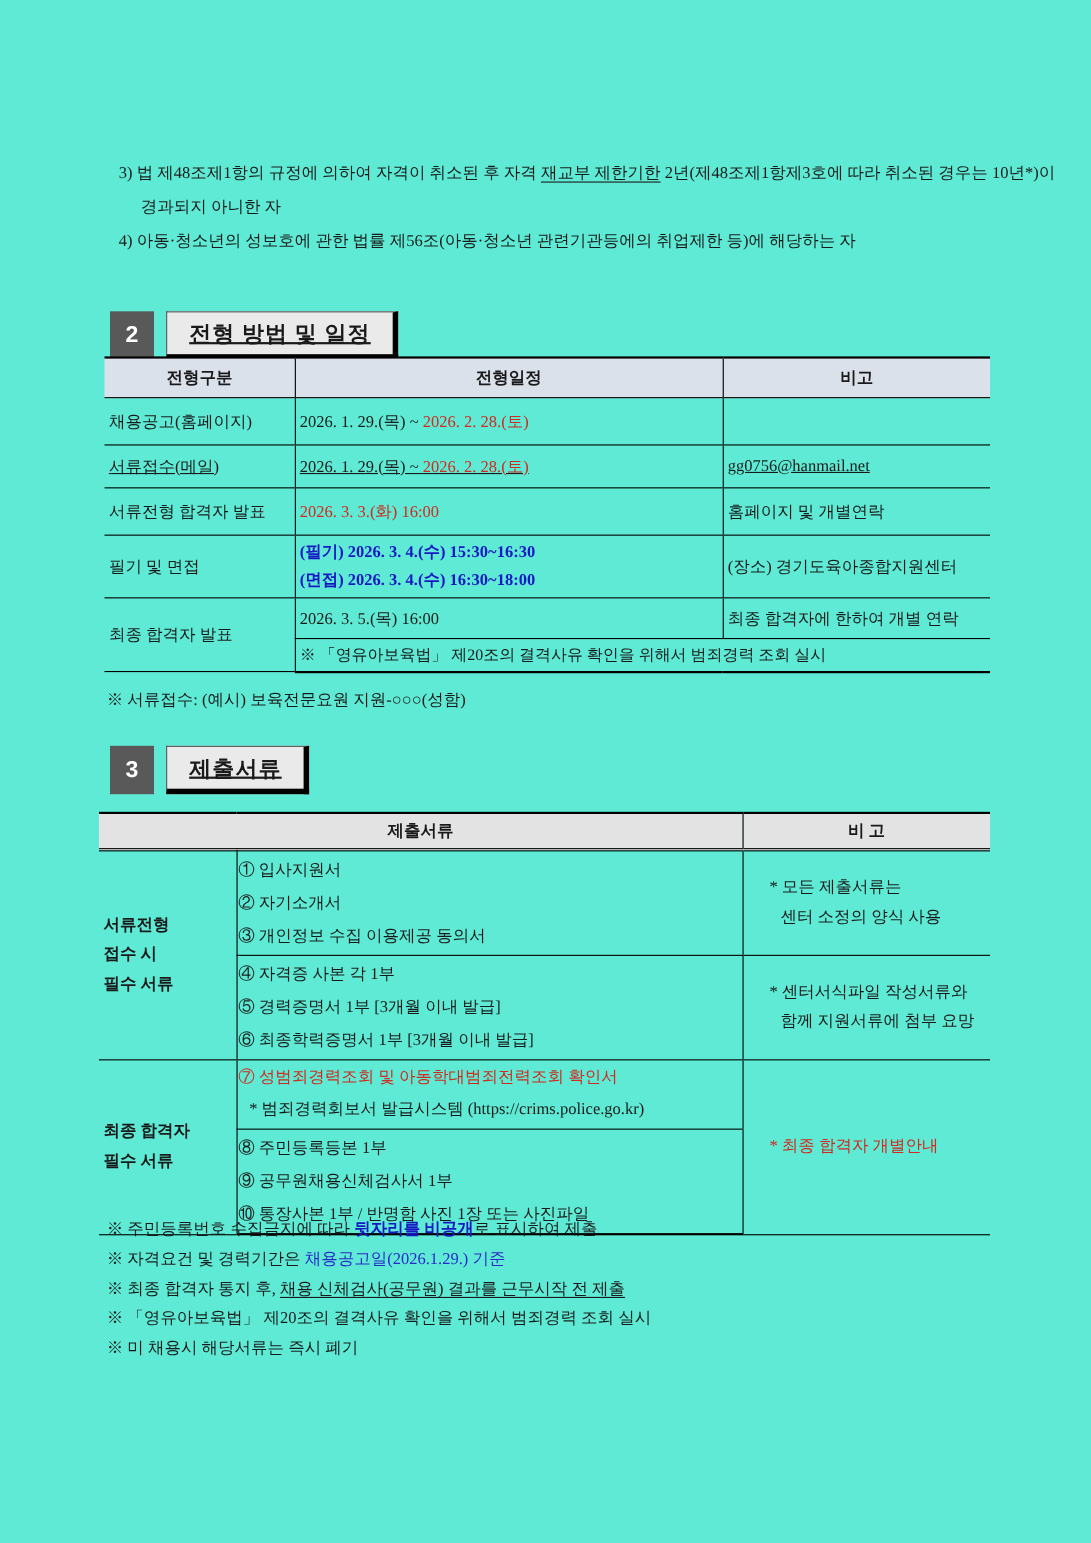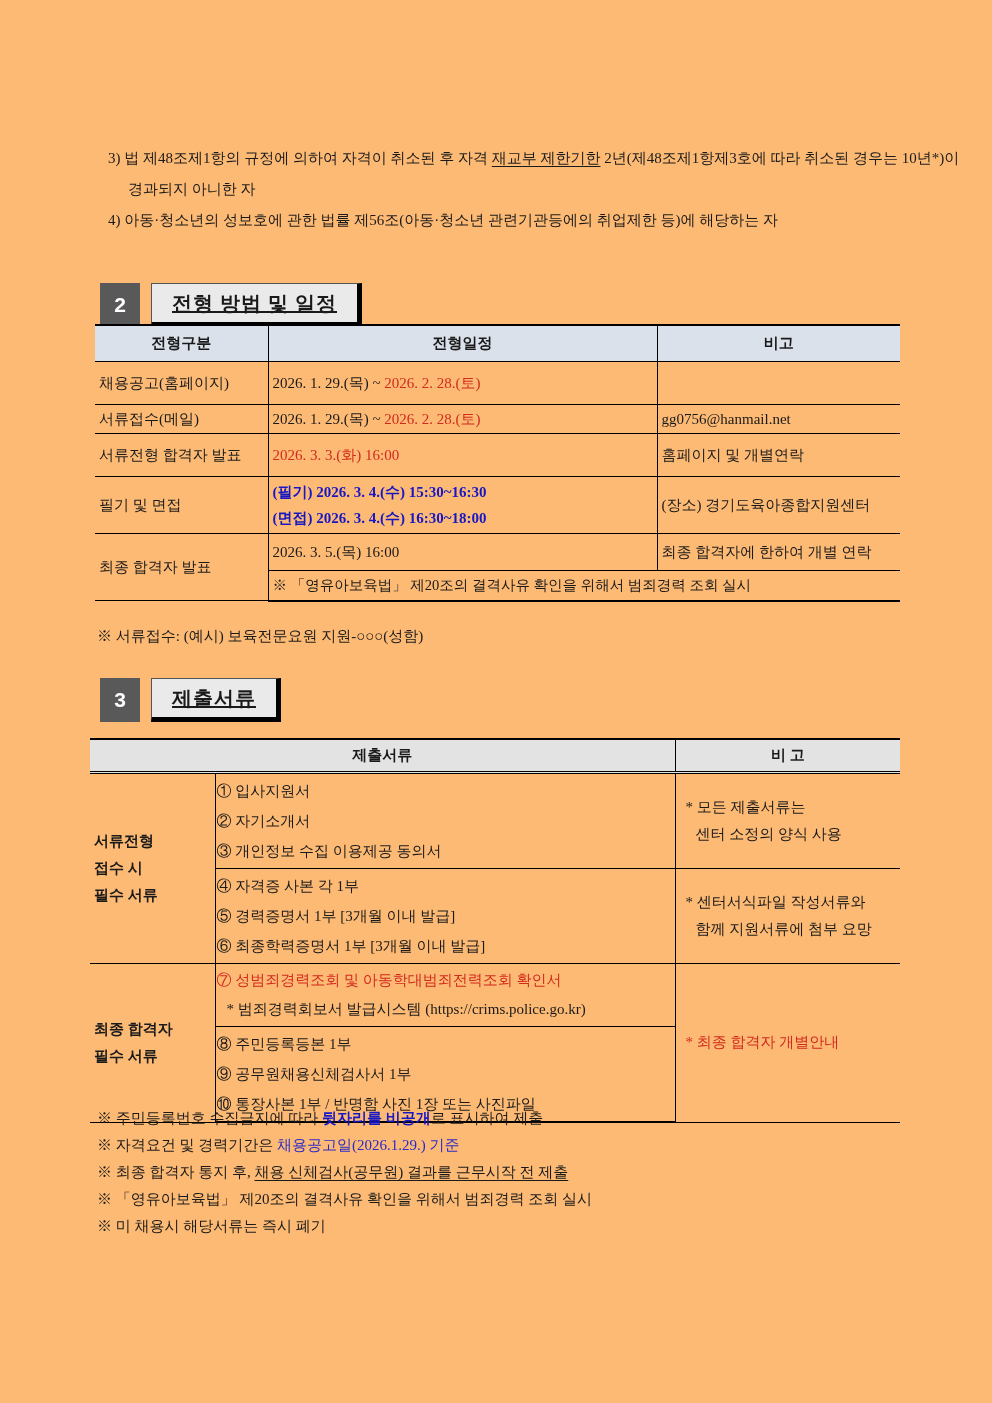--- a/index.html
+++ b/index.html
@@ -1,17 +1,17 @@
 <!DOCTYPE html>
 <html><head>
 <meta charset="utf-8">
 <style>
   html,body{margin:0;padding:0;background:#fff;}
   #page{
-    position:relative;width:992px;height:1403px;background:#fdba74;
+    position:relative;width:992px;height:1403px;background:#5eead4;
     font-family:"Liberation Serif","DejaVu Serif",serif;
     color:#1a1a1a;font-size:15px;overflow:hidden;
   }
   
   #legal{position:absolute;top:143px;left:108px;width:800px;line-height:31px;}
   #legal .indent2{margin-left:20px;}
   .u{text-decoration:underline;text-underline-offset:3px;}
   
   .sec-head{position:absolute;left:100px;display:flex;align-items:stretch;}
   .num-box{
@@ -37,21 +37,21 @@
   .blue-bold{color:#1717c4;font-weight:bold;}
   .red{color:#d22a1e;}
   .blue{color:#2a2ac9;}
   #t1 .twoLine{line-height:26px;margin-left:36px;}
   
   #t2{top:738px;left:90px;width:810px;}
   #t2 th{background:#e3e3e3;font-weight:bold;border-top:2px solid #000;
          border-bottom:3px double #000;height:27px;text-align:center;}
   #t2 .rowlabel{text-align:left;font-weight:bold;line-height:27px;}
   #t2 .items{text-align:left;padding-left:1px;line-height:30px;}
-  #t2 .notecell{text-align:left;padding-left:10px;line-height:27px;}
+  #t2 .notecell{text-align:left;padding-left:24px;line-height:27px;}
   #t2 .notecell .cont{display:block;padding-left:10px;}
   #t2 .bottomrow td{border-bottom:2px solid #000;}
   .sub-indent{padding-left:10px;}
   
   #fn1{position:absolute;top:627px;left:97px;font-size:15px;}
   #notes{position:absolute;top:1105px;left:97px;line-height:27px;font-size:15px;}
   .nowrapline{white-space:nowrap;}
 </style>
 </head>
 <body>
@@ -79,21 +79,21 @@
         <tr>
       <th>전형구분</th>
       <th class="vline">전형일정</th>
       <th class="vline">비고</th>
     </tr>
     <tr style="height:43px;">
       <td>채용공고(홈페이지)</td>
       <td class="vline"><span>2026. 1. 29.(목) ~ </span><span class="red">2026. 2. 28.(토)</span></td>
       <td class="vline"></td>
     </tr>
-    <tr style="height:29px;">
+    <tr style="height:39px;text-decoration:underline;">
       <td>서류접수(메일)</td>
       <td class="vline"><span>2026. 1. 29.(목) ~ </span><span class="red">2026. 2. 28.(토)</span></td>
       <td class="vline">gg0756@hanmail.net</td>
     </tr>
     <tr style="height:43px;">
       <td>서류전형 합격자 발표</td>
       <td class="vline red">2026. 3. 3.(화) 16:00</td>
       <td class="vline">홈페이지 및 개별연락</td>
     </tr>
     <tr style="height:57px;">

